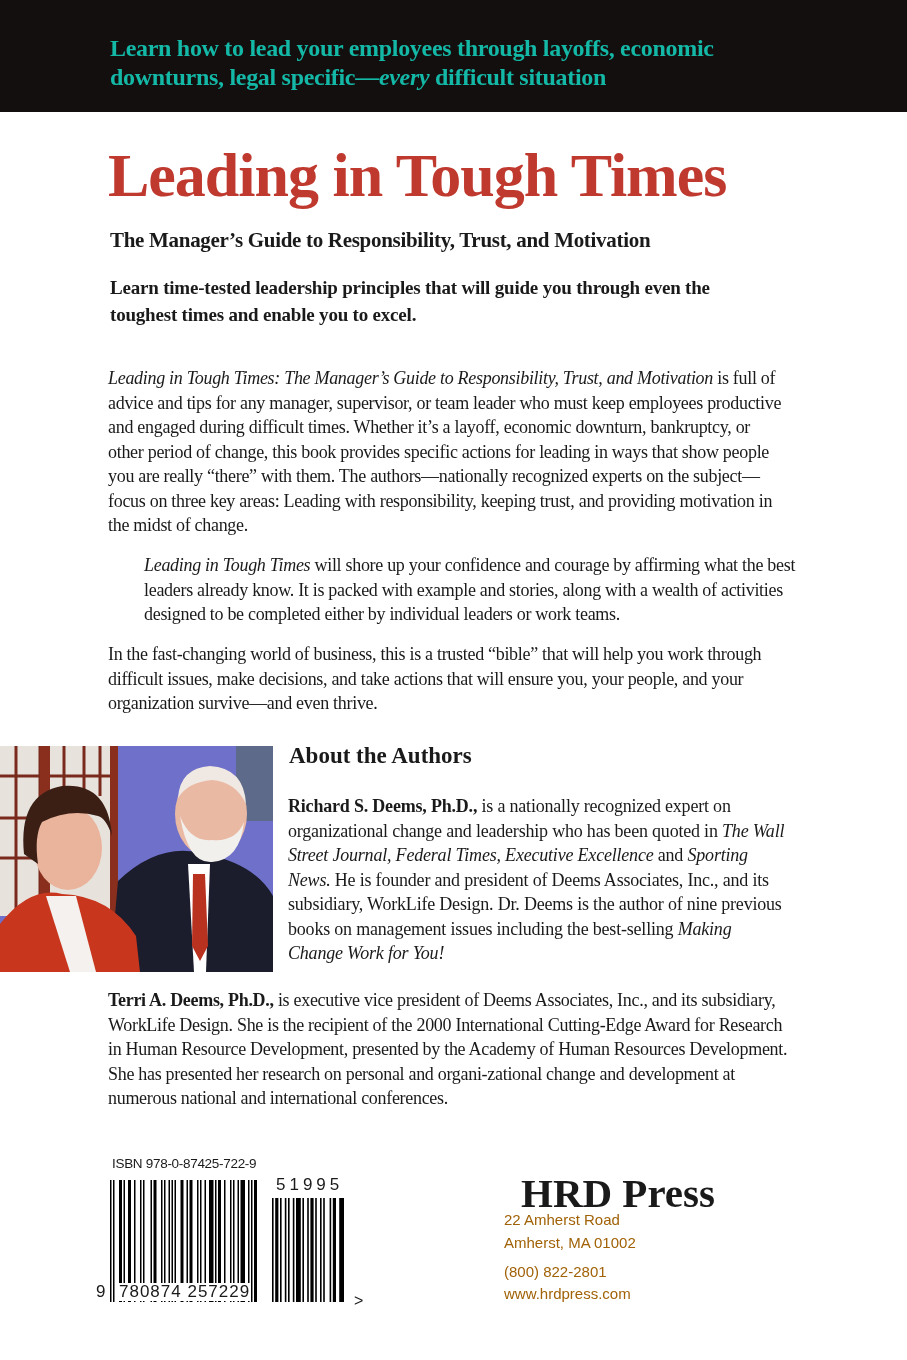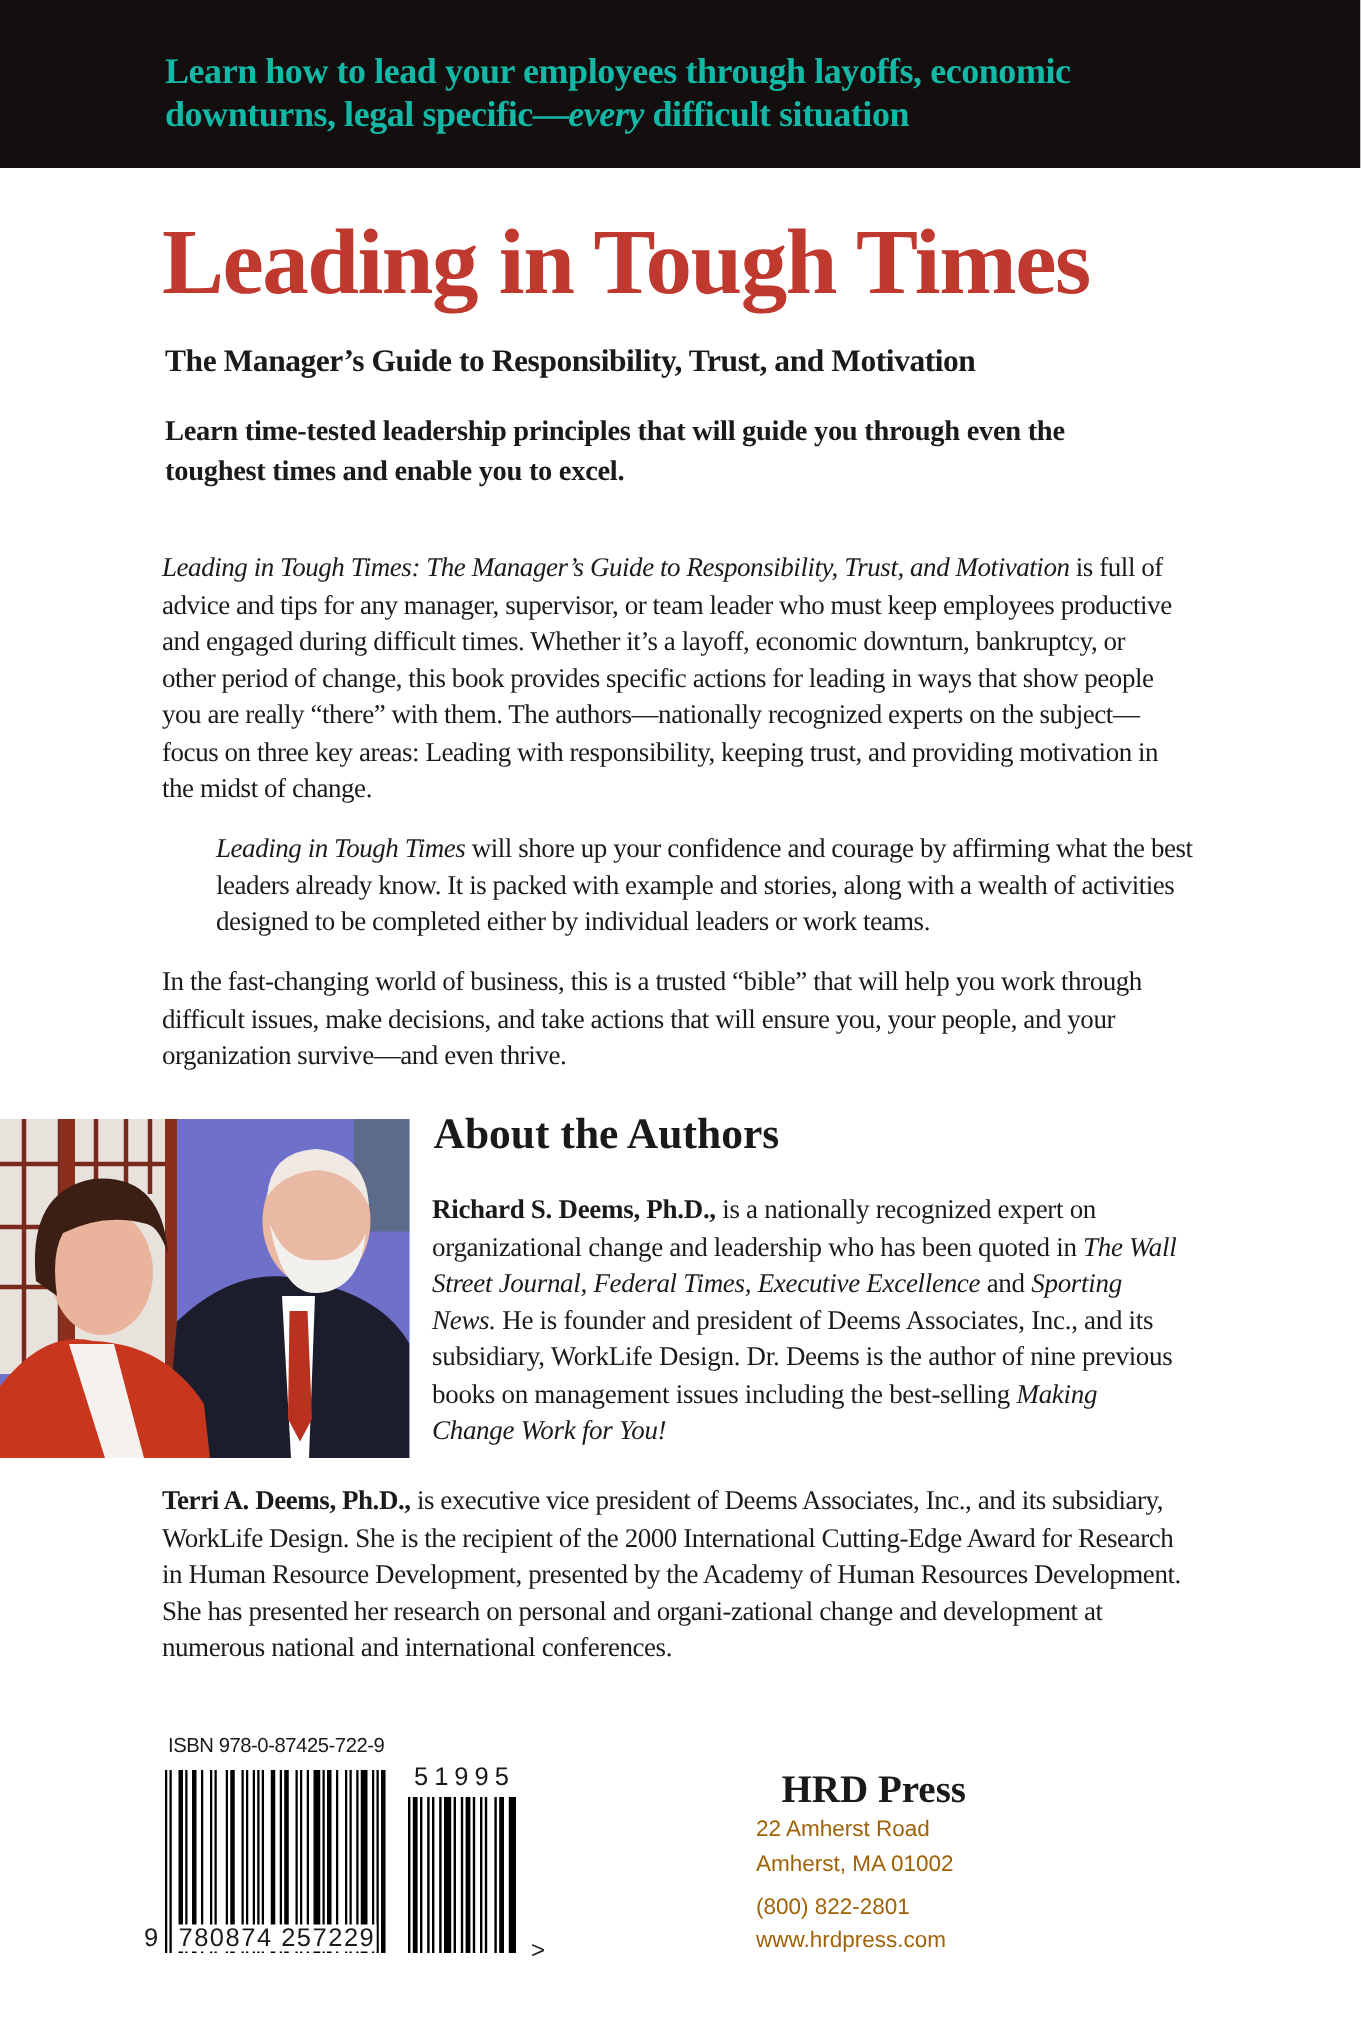--- a/index.html
+++ b/index.html
@@ -35,21 +35,21 @@
     }
     .p1 { top: 366px; }
     .p2 { top: 553px; margin-left: 36px; }
     .p3 { top: 642px; }
     .photo {
       position: absolute; left: 0; top: 746px; width: 273px; height: 226px;
       overflow: hidden; background: #6e70c8;
     }
     .about-heading {
       position: absolute; left: 289px; top: 742px;
-      font-size: 29px; line-height: 28px; font-weight: bold;
+      font-size: 23px; line-height: 28px; font-weight: bold;
     }
     .bio1 {
       position: absolute; left: 288px; top: 794px; width: 500px;
       font-size: 18px; line-height: 24.5px; letter-spacing: -0.2px;
     }
     .bio2 {
       position: absolute; left: 108px; top: 988px; width: 690px;
       font-size: 18px; line-height: 24.5px; letter-spacing: -0.3px;
     }
     .isbn-label {
@@ -67,21 +67,21 @@
       font-family: "Liberation Sans", sans-serif; font-size: 17px; line-height: 18px;
     }
     .ean-first { left: 96px; }
     .ean-rest { left: 118px; letter-spacing: 1px; padding: 0 1px; }
     .quiet-arrow {
       position: absolute; left: 354px; top: 1292px;
       font-family: "Liberation Sans", sans-serif; font-size: 16px;
     }
     .publisher {
       position: absolute; left: 521px; top: 1176px;
-      font-size: 26px; line-height: 34px; font-weight: bold;
+      font-size: 41px; line-height: 34px; font-weight: bold;
     }
     .pub-line {
       position: absolute; left: 504px;
       font-family: "Liberation Sans", sans-serif; font-size: 15px; line-height: 19px;
       color: #a16207;
     }
   </style>
 </head>
 <body>
 

